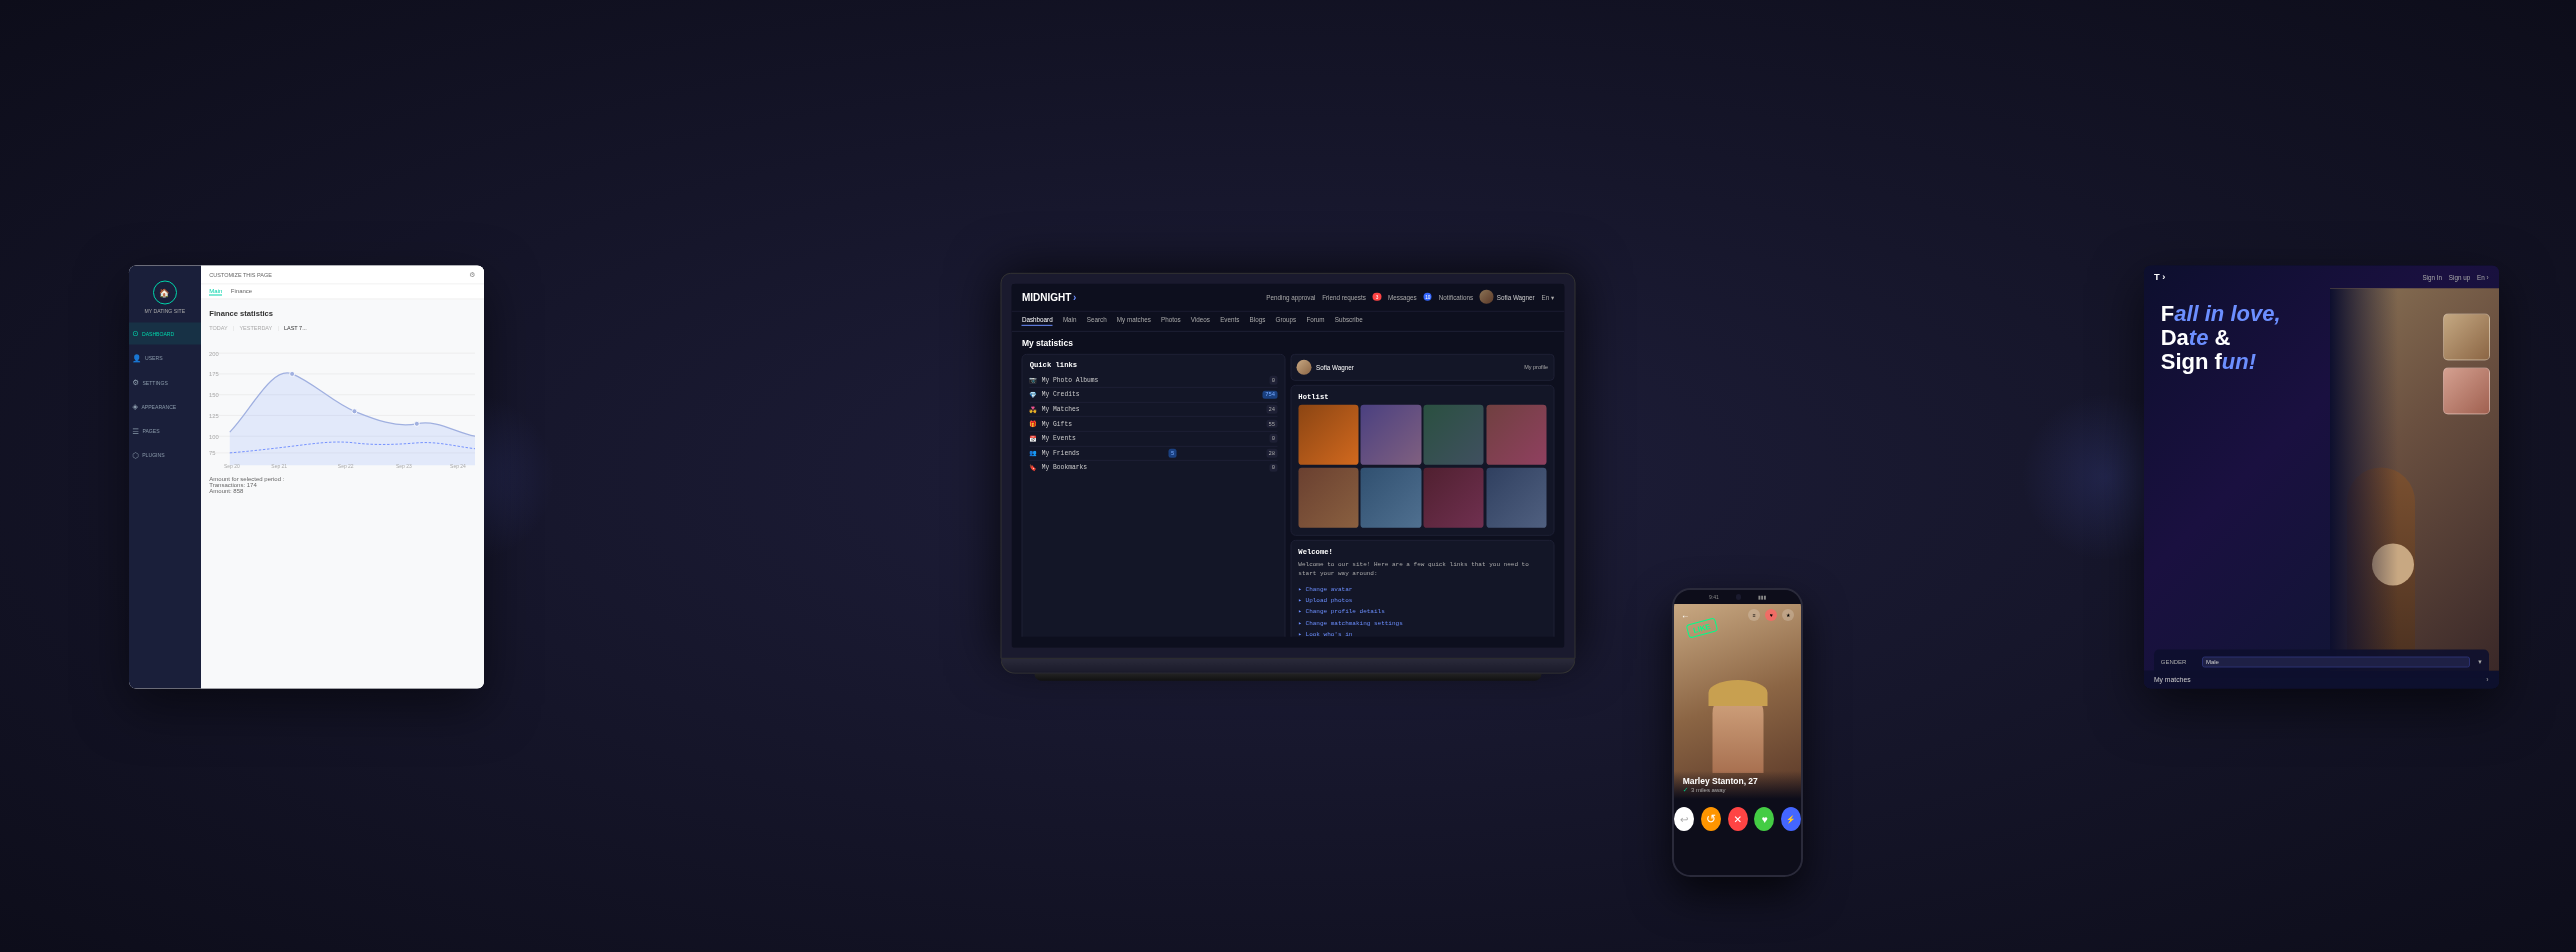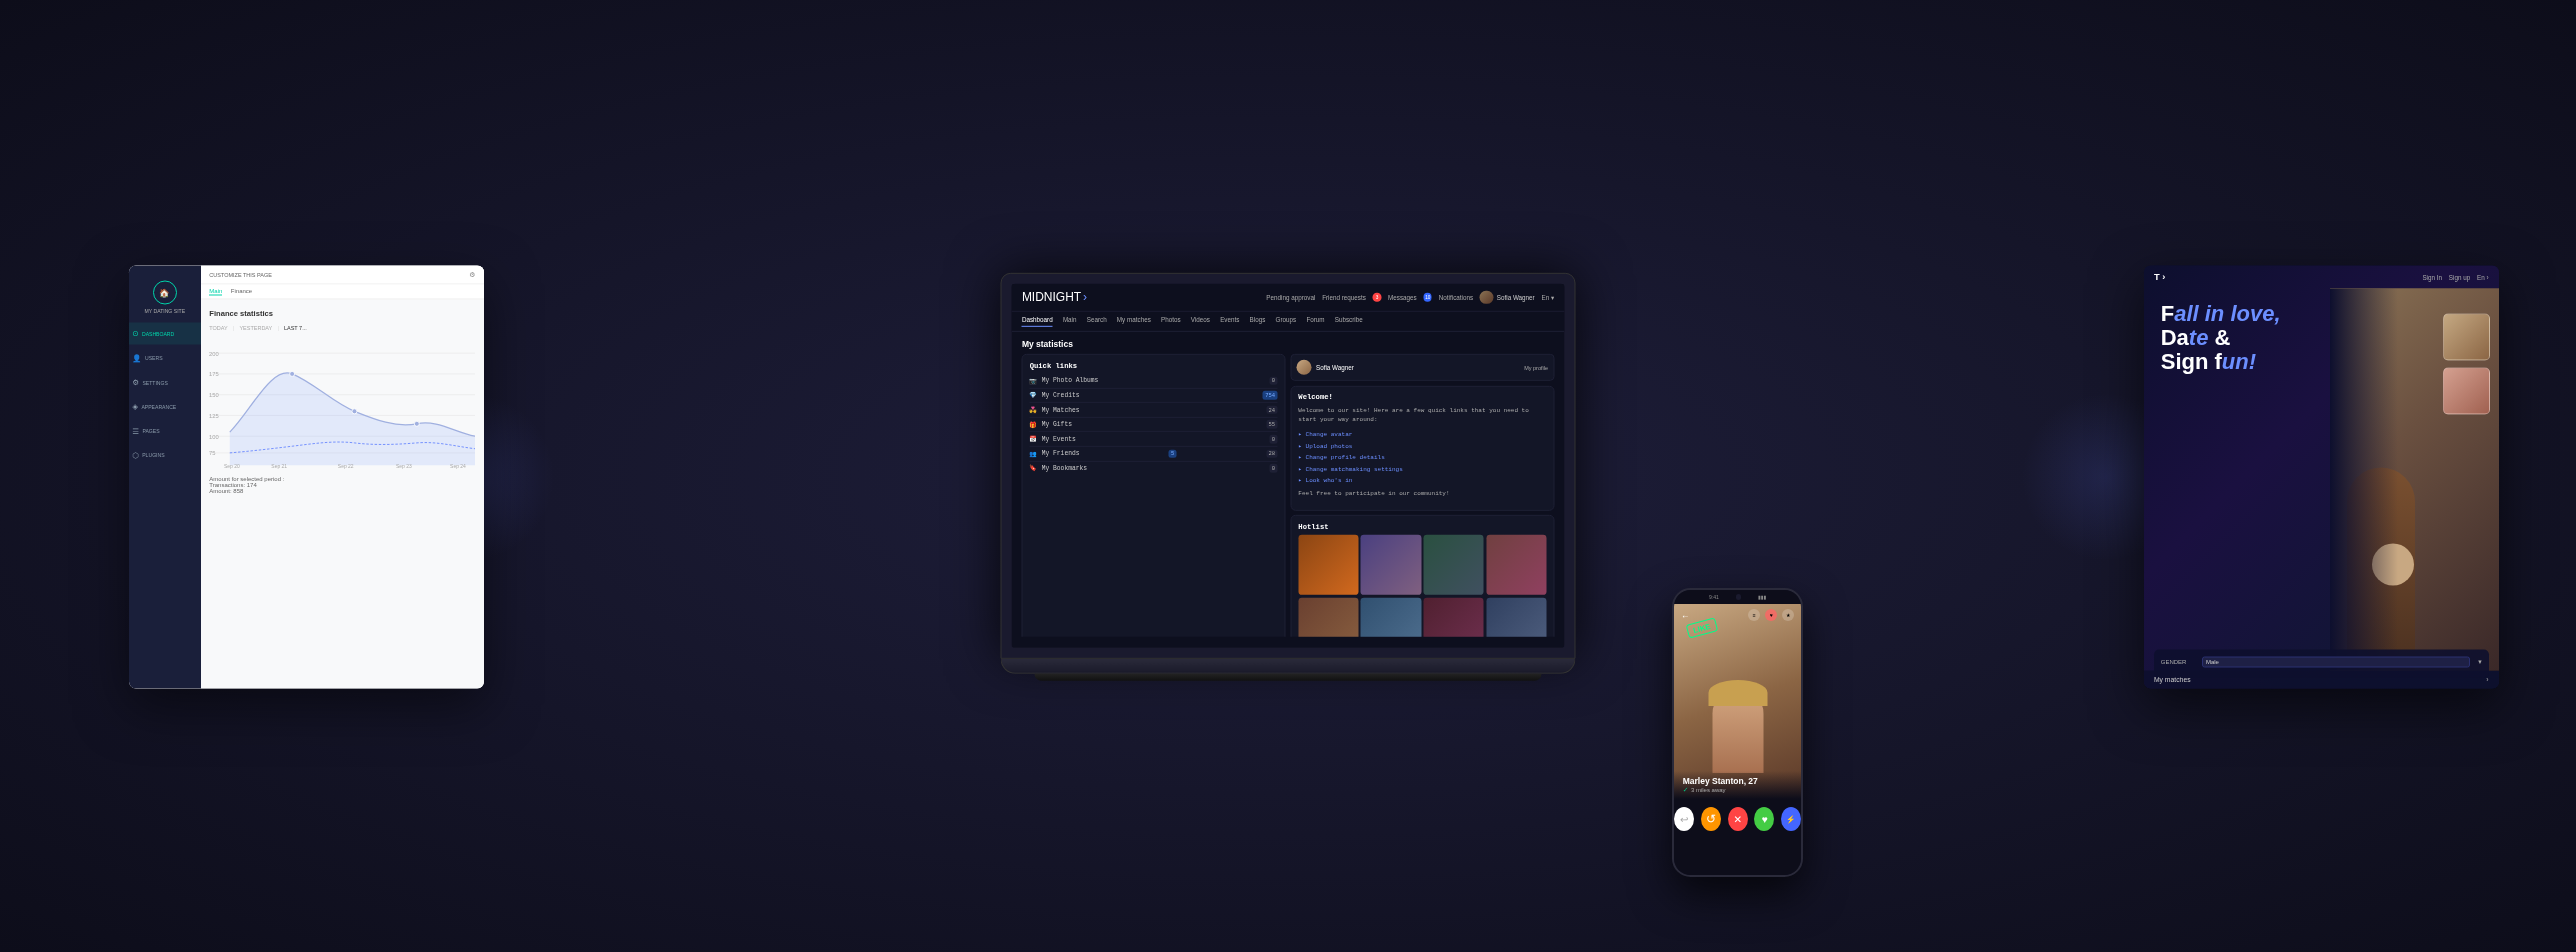--- a/index.html
+++ b/index.html
@@ -78,22 +78,22 @@
     .midnight-header {
       background: #0d0f1e;
       padding: 6.8px 10.2px;
       display: flex;
       align-items: center;
       gap: 10.2px;
       border-bottom: 0.8px solid #1e2035;
     }
 
     .midnight-logo {
-      font-size: 12px;
-      font-weight: normal;
+      font-size: 10px;
+      font-weight: bold;
       color: #fff;
       display: flex;
       align-items: flex-end;
       gap: 1.7px;
     }
 
     .midnight-logo .chevron {
       color: #6c8fff;
     }
 
@@ -812,44 +812,44 @@
 
               <div style="display:flex;flex-direction:column;gap:4.2px;">
 
                 <div style="background:#131627;border-radius:4.2px;padding:5.1px;border:0.8px solid #1e2035;display:flex;align-items:center;gap:4.2px;">
                   <div style="width:15.2px;height:15.2px;border-radius:50%;background:linear-gradient(135deg,#c8a882,#8B6544);"></div>
                   <span style="font-size:6.3px;color:#fff;">Sofia Wagner</span>
                   <span style="font-size:5.5px;color:#aaa;margin-left:auto;">My profile</span>
                 </div>
 
                 <div class="midnight-card">
-                  <div class="midnight-card-title">Welcome!</div>
-                  <div class="welcome-text">Welcome to our site! Here are a few quick links that you need to start your way around:</div>
-                  <div class="welcome-link">▸ Change avatar</div>
-                  <div class="welcome-link">▸ Upload photos</div>
-                  <div class="welcome-link">▸ Change profile details</div>
-                  <div class="welcome-link">▸ Change matchmaking settings</div>
-                  <div class="welcome-link">▸ Look who's in</div>
-                  <div class="welcome-text" style="margin-top:3.4px;">Feel free to participate in our community!</div>
-                </div>
-
-                <div class="midnight-card">
                   <div class="midnight-card-title">Hotlist</div>
                   <div class="hotlist-grid">
                     <div class="hotlist-avatar av1"></div>
                     <div class="hotlist-avatar av2"></div>
                     <div class="hotlist-avatar av3"></div>
                     <div class="hotlist-avatar av4"></div>
                     <div class="hotlist-avatar av5"></div>
                     <div class="hotlist-avatar av6"></div>
                     <div class="hotlist-avatar av7"></div>
                     <div class="hotlist-avatar av8"></div>
                   </div>
                 </div>
 
+                <div class="midnight-card">
+                  <div class="midnight-card-title">Welcome!</div>
+                  <div class="welcome-text">Welcome to our site! Here are a few quick links that you need to start your way around:</div>
+                  <div class="welcome-link">▸ Change avatar</div>
+                  <div class="welcome-link">▸ Upload photos</div>
+                  <div class="welcome-link">▸ Change profile details</div>
+                  <div class="welcome-link">▸ Change matchmaking settings</div>
+                  <div class="welcome-link">▸ Look who's in</div>
+                  <div class="welcome-text" style="margin-top:3.4px;">Feel free to participate in our community!</div>
+                </div>
+
               </div>
 
             </div>
 
           </div>
         </div>
       </div>
     </div>
     <div class="laptop-base"></div>
     <div class="laptop-foot"></div>

